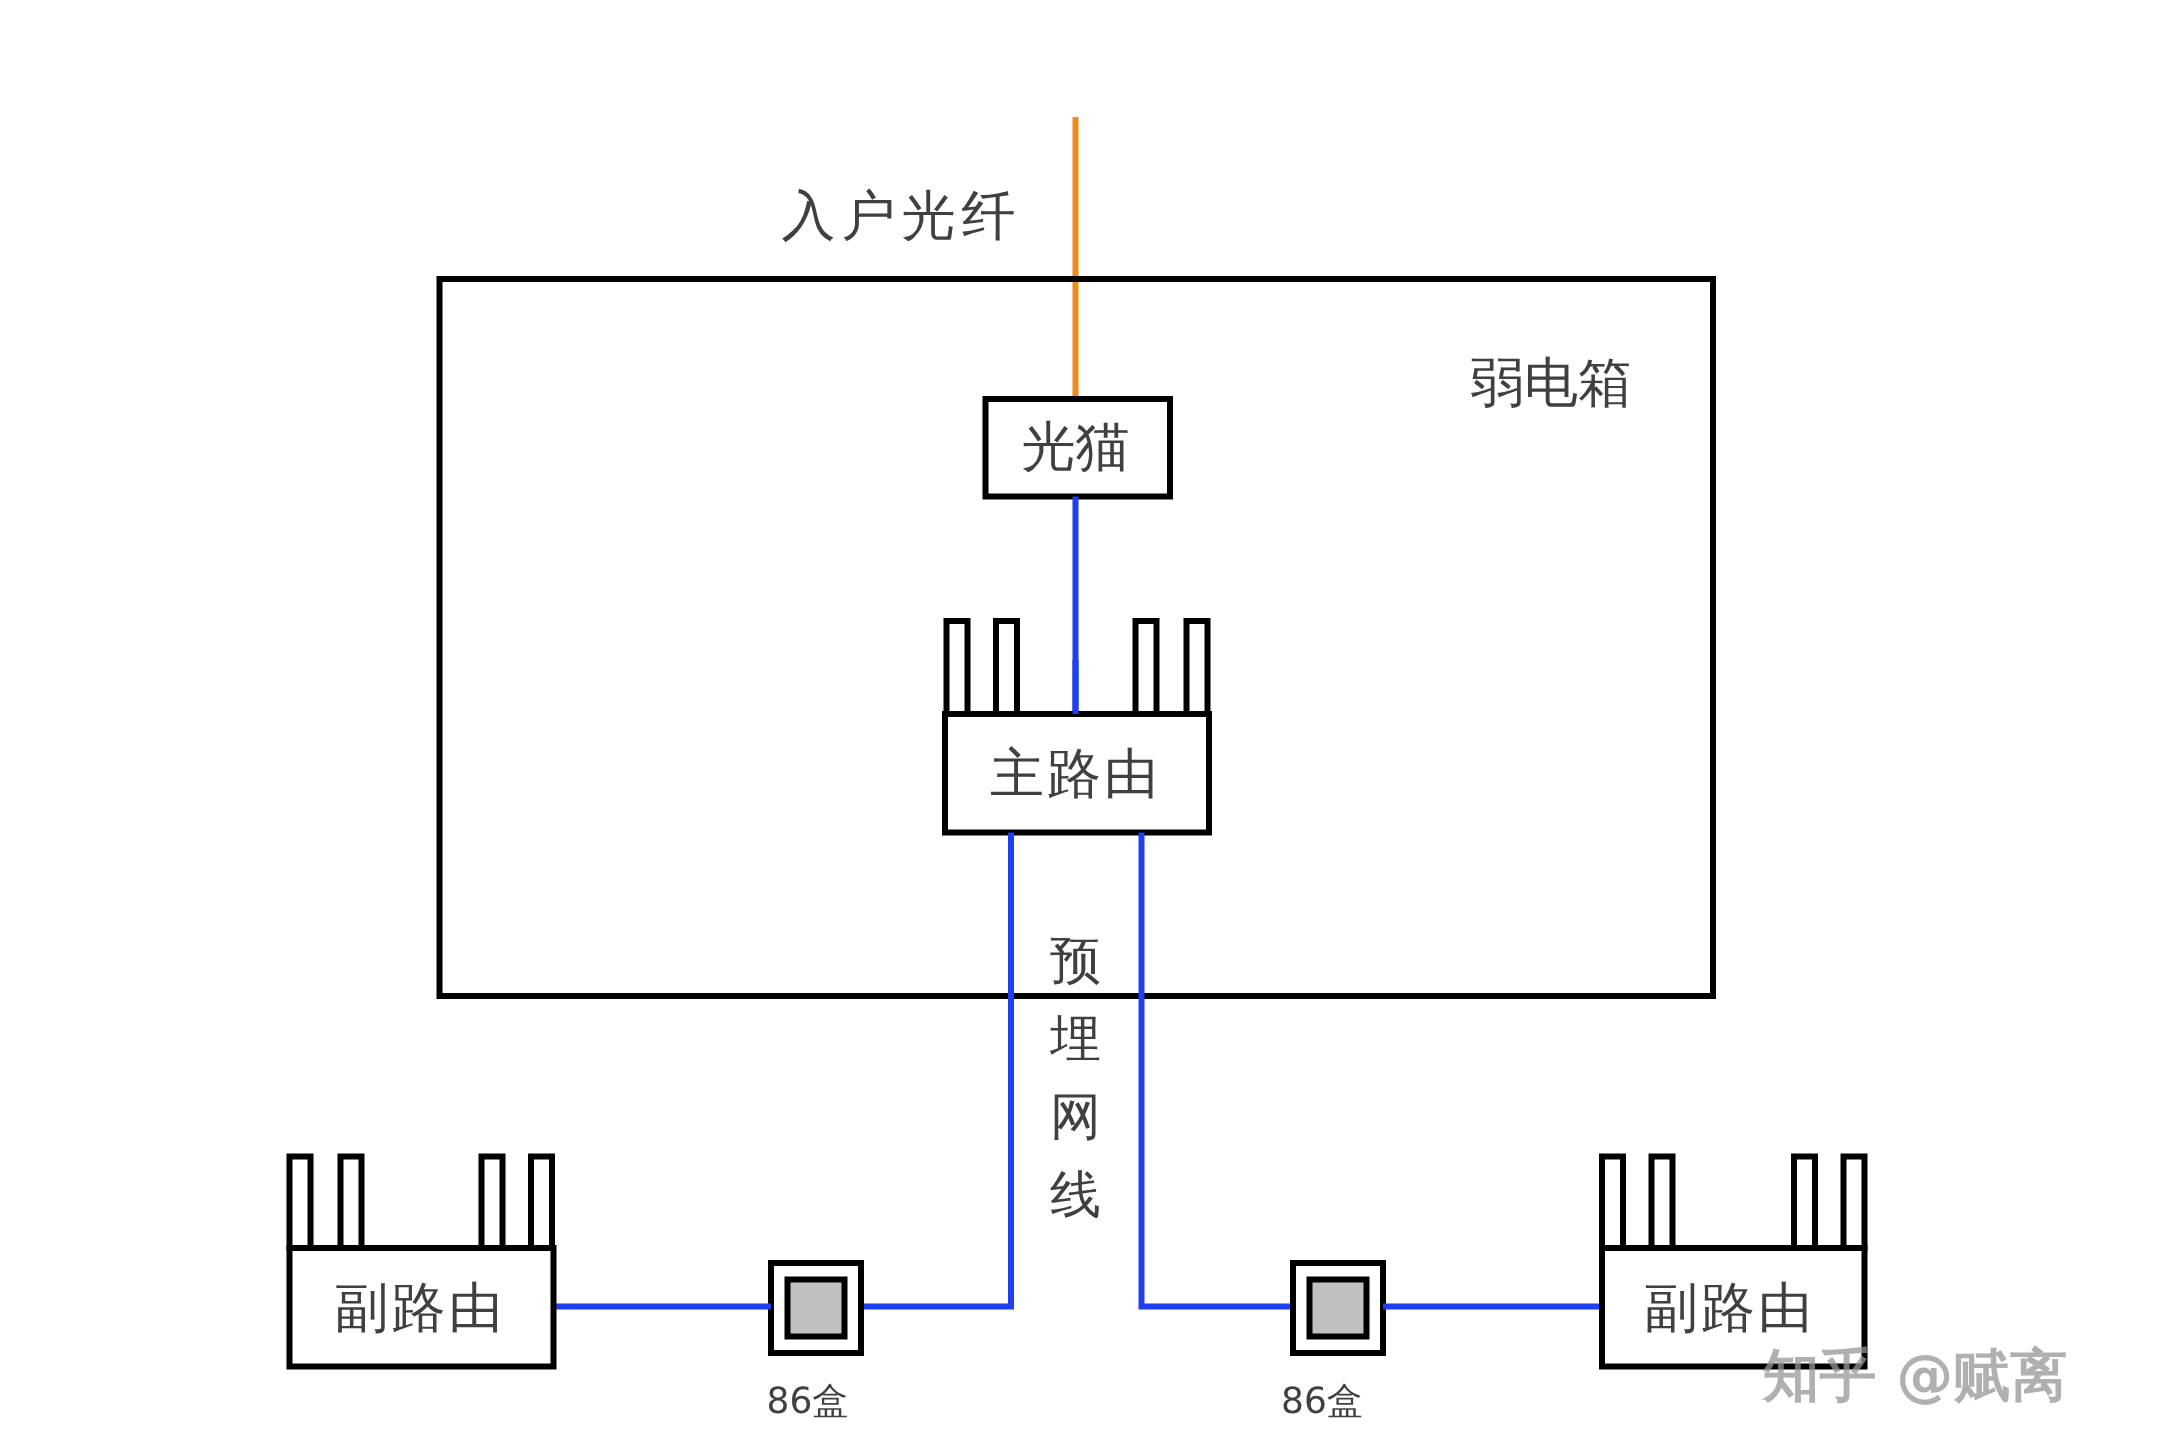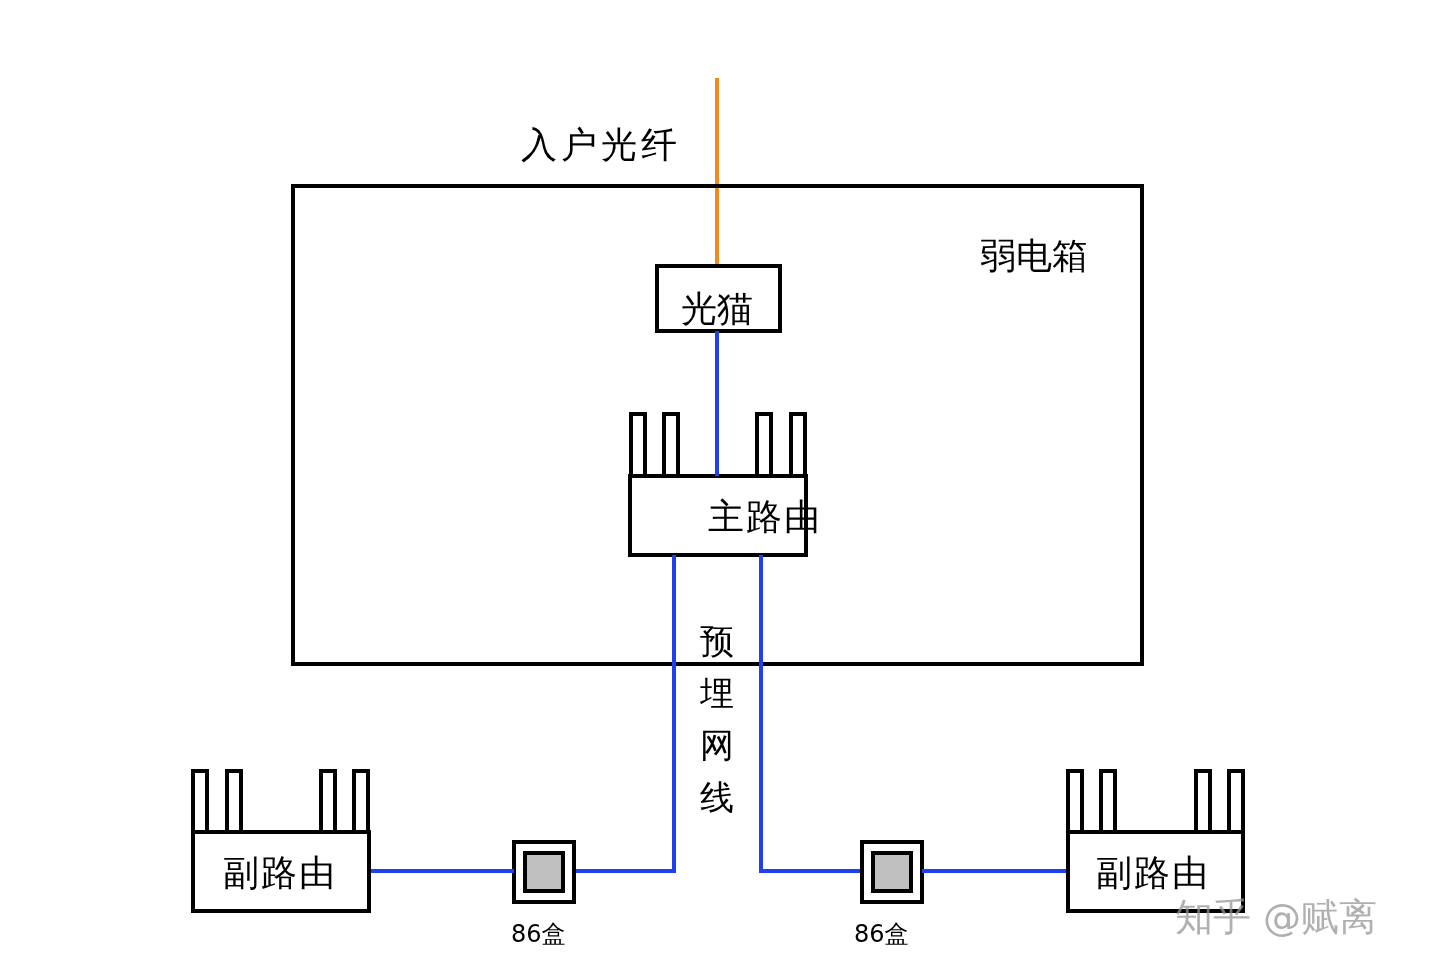--- a/index.html
+++ b/index.html
@@ -1,23 +1,23 @@
 <!DOCTYPE html>
 <html><head>
   <meta charset="utf-8">
   <style>
     html, body { margin: 0; padding: 0; background: #ffffff; }
     body { width: 1440px; height: 970px; position: relative; overflow: hidden; font-family: "DejaVu Sans", sans-serif; }
     svg { position: absolute; left: 0; top: 0; }
-    .lbl { position: absolute; color: #000000; white-space: nowrap; line-height: 1; }
+    .lbl { position: absolute; color: #404040; white-space: nowrap; line-height: 1; }
     .big { font-size: 36px; }
     .small { font-size: 24px; }
     .vert { font-size: 34px; width: 40px; text-align: center; }
     .vert span { display: block; height: 52px; }
-    .wm { position: absolute; font-size: 38px; color: rgba(150,150,150,0.75); white-space: nowrap; }
+    .wm { position: absolute; font-size: 38px; color: rgba(150,150,150,0.75); white-space: nowrap; font-weight: bold; }
   </style>
 </head>
 <body>
 
 <svg width="1440" height="970">
 
   <line x1="717" y1="78" x2="717" y2="266" stroke="#f08a1c" stroke-width="4"></line>
 
   <rect x="293" y="186" width="849" height="478" fill="none" stroke="#000" stroke-width="4"></rect>
 
@@ -58,22 +58,22 @@
     <rect x="1068" y="771" width="14" height="61"></rect>
     <rect x="1101" y="771" width="14" height="61"></rect>
     <rect x="1196" y="771" width="14" height="61"></rect>
     <rect x="1229" y="771" width="14" height="61"></rect>
   </g>
   <rect x="1068" y="832" width="175" height="79" fill="#fff" stroke="#000" stroke-width="4"></rect>
 </svg>
 
 <div class="lbl big" style="left:521px; top:127px; letter-spacing:4px;">入户光纤</div>
 <div class="lbl big" style="left:980px; top:238px;">弱电箱</div>
-<div class="lbl big" style="left:681px; top:291px;">光猫</div>
-<div class="lbl big" style="left:660px; top:499px; letter-spacing:2px;margin-left:48px;">主路由</div>
+<div class="lbl big" style="left:681px; top:281px;">光猫</div>
+<div class="lbl big" style="left:660px; top:499px; letter-spacing:2px;">主路由</div>
 
 <div class="lbl vert" style="left:697px; top:624px;">
   <span>预</span>
   <span>埋</span>
   <span>网</span>
   <span>线</span>
 </div>
 
 <div class="lbl big" style="left:223px; top:855px; letter-spacing:2px;">副路由</div>
 <div class="lbl big" style="left:1096px; top:855px; letter-spacing:2px;">副路由</div>

